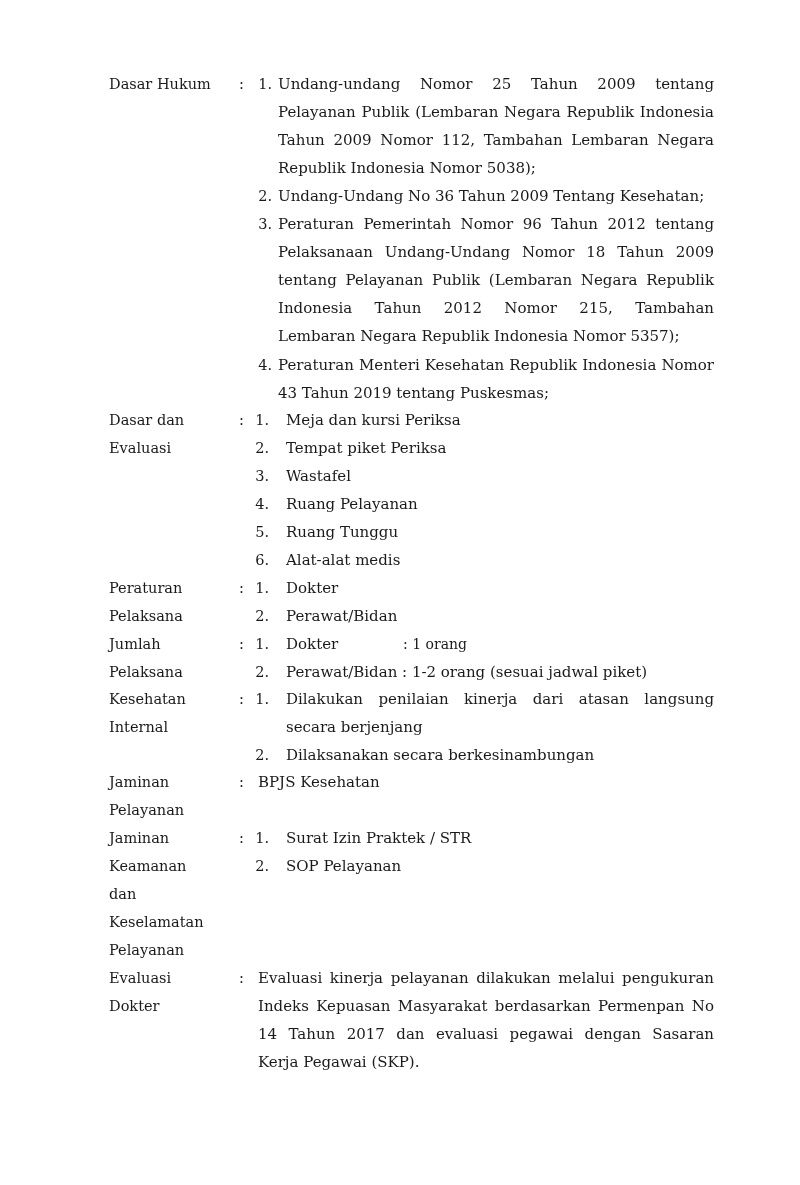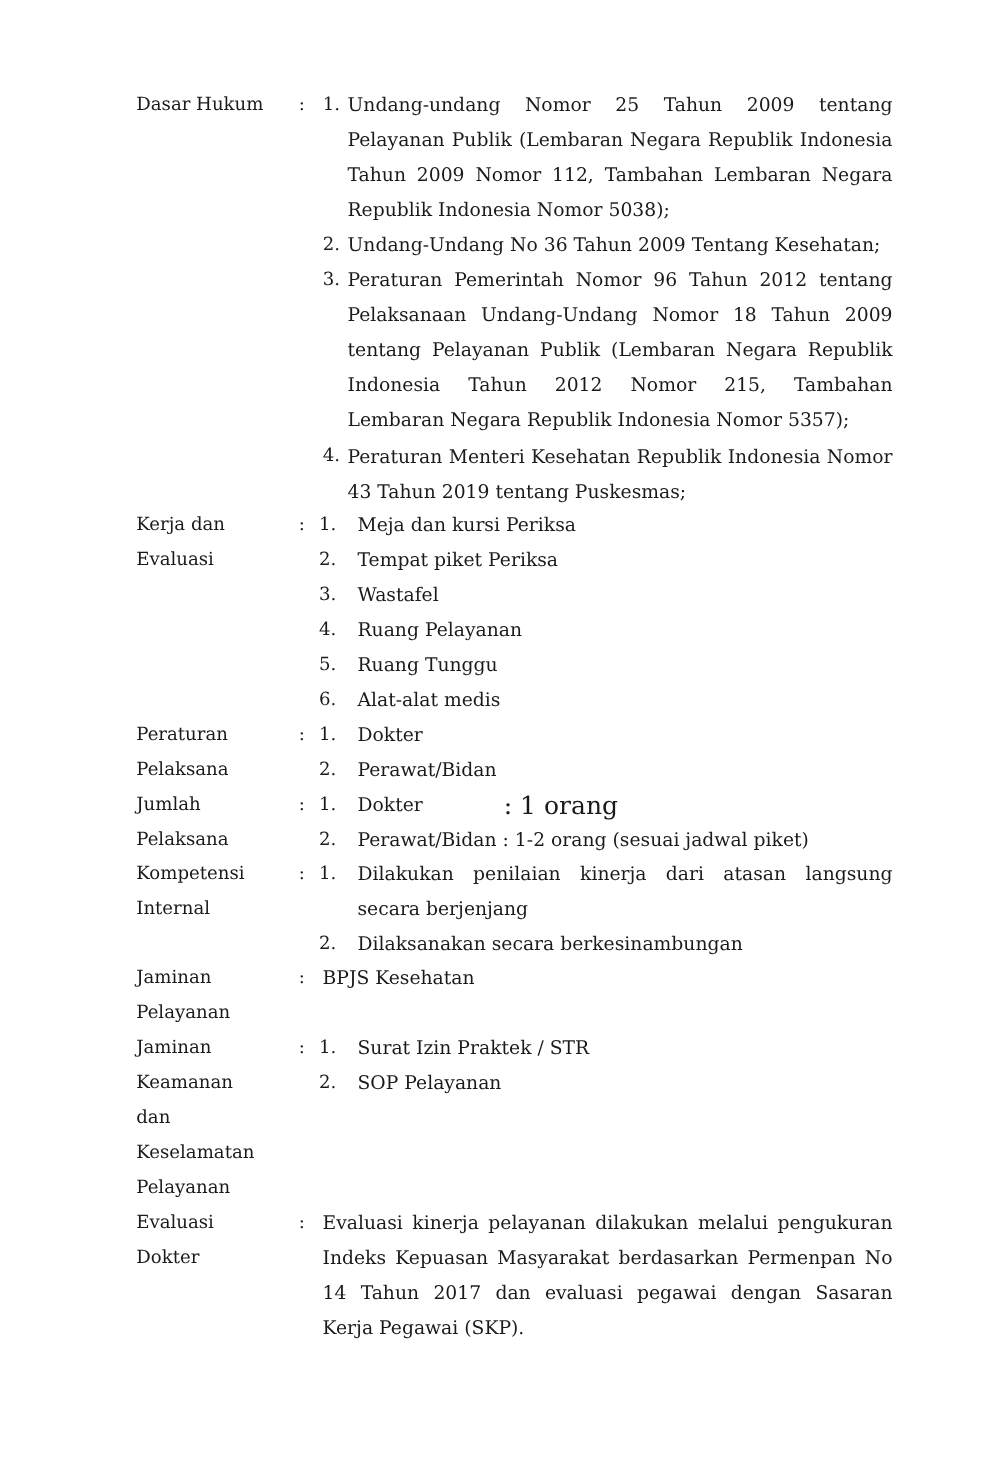--- a/index.html
+++ b/index.html
@@ -11,21 +11,21 @@
     .num { position: absolute; font-size: 14.5px; line-height: 28px; text-align: right; width: 22px; }
     .num.a { left: 250px; }
     .num.b { left: 247px; }
     .txt { position: absolute; font-size: 15px; line-height: 28px; white-space: nowrap; }
     .txt.a { left: 278px; }
     .txt.b { left: 286px; }
     .txt.c { left: 258px; }
     .just { width: 436px; text-align: justify; text-align-last: justify; white-space: normal; }
     .just.b { width: 428px; }
     .just.c { width: 456px; }
-    .inline-colon { position: absolute; left: 403px; font-size: 20px; line-height: 28px; }
+    .inline-colon { position: absolute; left: 403px; font-size: 14px; line-height: 28px; }
   </style>
 </head>
 <body>
 
 <div class="page">
 
   <section>
     <div class="label-line" style="top:70px">Dasar Hukum</div>
     <div class="colon" style="top:70px">:</div>
 
@@ -44,21 +44,21 @@
     <div class="txt a just" style="top:266px">tentang Pelayanan Publik (Lembaran Negara Republik</div>
     <div class="txt a just" style="top:294px">Indonesia Tahun 2012 Nomor 215, Tambahan</div>
     <div class="txt a" style="top:322px">Lembaran Negara Republik Indonesia Nomor 5357);</div>
 
     <div class="num a" style="top:351px">4.</div>
     <div class="txt a just" style="top:351px">Peraturan Menteri Kesehatan Republik Indonesia Nomor</div>
     <div class="txt a" style="top:379px">43 Tahun 2019 tentang Puskesmas;</div>
   </section>
 
   <section>
-    <div class="label-line" style="top:406px">Kerja dan</div>
+    <div class="label-line" style="top:406px">Dasar dan</div>
     <div class="label-line" style="top:434px">Evaluasi</div>
     <div class="colon" style="top:406px">:</div>
 
     <div class="num b" style="top:406px">1.</div>
     <div class="txt b" style="top:406px">Meja dan kursi Periksa</div>
     <div class="num b" style="top:434px">2.</div>
     <div class="txt b" style="top:434px">Tempat piket Periksa</div>
     <div class="num b" style="top:462px">3.</div>
     <div class="txt b" style="top:462px">Wastafel</div>
     <div class="num b" style="top:490px">4.</div>
@@ -84,21 +84,21 @@
     <div class="label-line" style="top:658px">Pelaksana</div>
     <div class="colon" style="top:630px">:</div>
     <div class="num b" style="top:630px">1.</div>
     <div class="txt b" style="top:630px">Dokter</div>
     <div class="inline-colon" style="top:630px">: 1 orang</div>
     <div class="num b" style="top:658px">2.</div>
     <div class="txt b" style="top:658px">Perawat/Bidan : 1-2 orang (sesuai jadwal piket)</div>
   </section>
 
   <section>
-    <div class="label-line" style="top:685px">Kompetensi</div>
+    <div class="label-line" style="top:685px">Kesehatan</div>
     <div class="label-line" style="top:713px">Internal</div>
     <div class="colon" style="top:685px">:</div>
     <div class="num b" style="top:685px">1.</div>
     <div class="txt b just b" style="top:685px">Dilakukan penilaian kinerja dari atasan langsung</div>
     <div class="txt b" style="top:713px">secara berjenjang</div>
     <div class="num b" style="top:741px">2.</div>
     <div class="txt b" style="top:741px">Dilaksanakan secara berkesinambungan</div>
   </section>
 
   <section>

